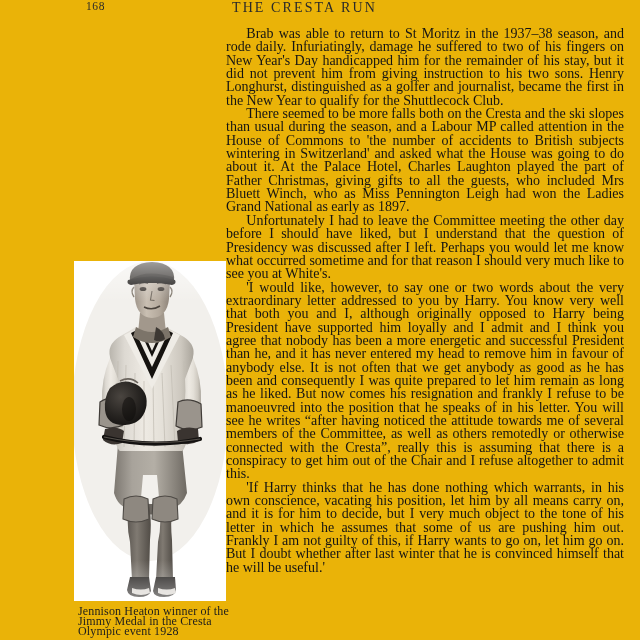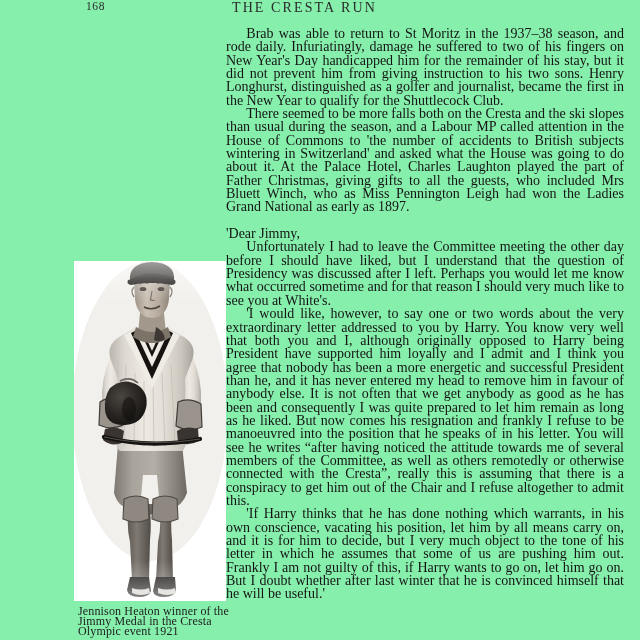--- a/index.html
+++ b/index.html
@@ -5,21 +5,21 @@
 <style>
   html, body {
     margin: 0;
     padding: 0;
     background: #ffffff;
   }
   #page {
     position: relative;
     width: 640px;
     height: 640px;
-    background: #86efac;
+    background: #eab308;
     overflow: hidden;
     font-family: "Liberation Serif", "DejaVu Serif", serif;
     color: #171717;
     -webkit-font-smoothing: antialiased;
   }
 
   
   .running-head {
     position: absolute;
     top: 0px;
@@ -100,21 +100,20 @@
 <div id="page">
 
   <div class="running-head">
     <span class="folio">168</span>
     <span class="head-title">THE CRESTA RUN</span>
   </div>
 
   <div class="textblock">
     <p>Brab was able to return to St Moritz in the 1937–38 season, and rode daily. Infuriatingly, damage he suffered to two of his fingers on New Year's Day handicapped him for the remainder of his stay, but it did not prevent him from giving instruction to his two sons. Henry Longhurst, distinguished as a golfer and journalist, became the first in the New Year to qualify for the Shuttlecock Club.</p>
     <p>There seemed to be more falls both on the Cresta and the ski slopes than usual during the season, and a Labour MP called attention in the House of Commons to 'the number of accidents to British subjects wintering in Switzerland' and asked what the House was going to do about it. At the Palace Hotel, Charles Laughton played the part of Father Christmas, giving gifts to all the guests, who included Mrs Bluett Winch, who as Miss Pennington Leigh had won the Ladies Grand National as early as 1897.</p>
-    <p class="salutation">'Dear Jimmy,</p>
     <p>Unfortunately I had to leave the Committee meeting the other day before I should have liked, but I understand that the question of Presidency was discussed after I left. Perhaps you would let me know what occurred sometime and for that reason I should very much like to see you at White's.</p>
     <p>'I would like, however, to say one or two words about the very extraordinary letter addressed to you by Harry. You know very well that both you and I, although originally opposed to Harry being President have supported him loyally and I admit and I think you agree that nobody has been a more energetic and successful President than he, and it has never entered my head to remove him in favour of anybody else. It is not often that we get anybody as good as he has been and consequently I was quite prepared to let him remain as long as he liked. But now comes his resignation and frankly I refuse to be manoeuvred into the position that he speaks of in his letter. You will see he writes “after having noticed the attitude towards me of several members of the Committee, as well as others remotedly or otherwise connected with the Cresta”, really this is assuming that there is a conspiracy to get him out of the Chair and I refuse altogether to admit this.</p>
     <p>'If Harry thinks that he has done nothing which warrants, in his own conscience, vacating his position, let him by all means carry on, and it is for him to decide, but I very much object to the tone of his letter in which he assumes that some of us are pushing him out. Frankly I am not guilty of this, if Harry wants to go on, let him go on. But I doubt whether after last winter that he is convinced himself that he will be useful.'</p>
   </div>
 
   <div class="figure">
     <div class="photo">
       <svg width="152" height="340" viewBox="0 0 152 340" xmlns="http://www.w3.org/2000/svg" aria-hidden="true">
         <defs>
           <linearGradient id="knit" x1="0" y1="0" x2="1" y2="0">
@@ -230,16 +229,16 @@
         <path d="M54 19 q24 -7 47 0 q2 4 -3 5 q-21 -5 -41 0 q-5 -1 -3 -5 Z" fill="#100e0c"></path>
 
         <rect x="0" y="0" width="152" height="340" fill="url(#vign)"></rect>
       </svg>
     </div>
   </div>
 
   <div class="caption">
     <div>Jennison Heaton winner of the</div>
     <div>Jimmy Medal in the Cresta</div>
-    <div>Olympic event 1921</div>
+    <div>Olympic event 1928</div>
   </div>
 
 </div>
 
 </body></html>

